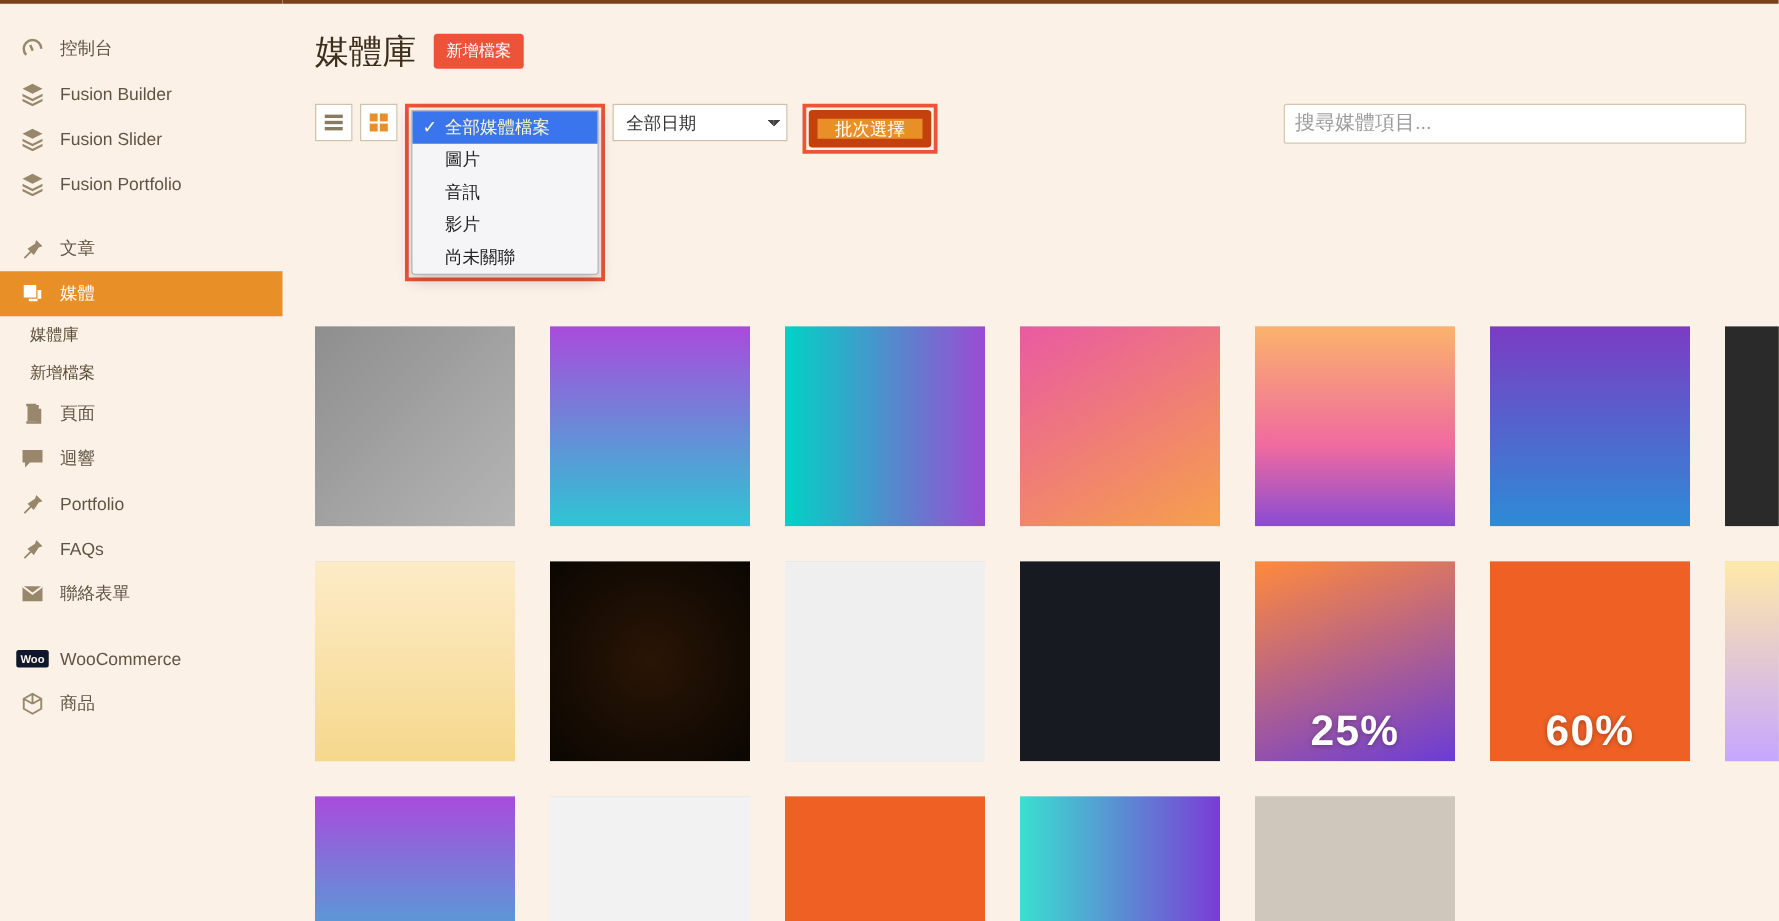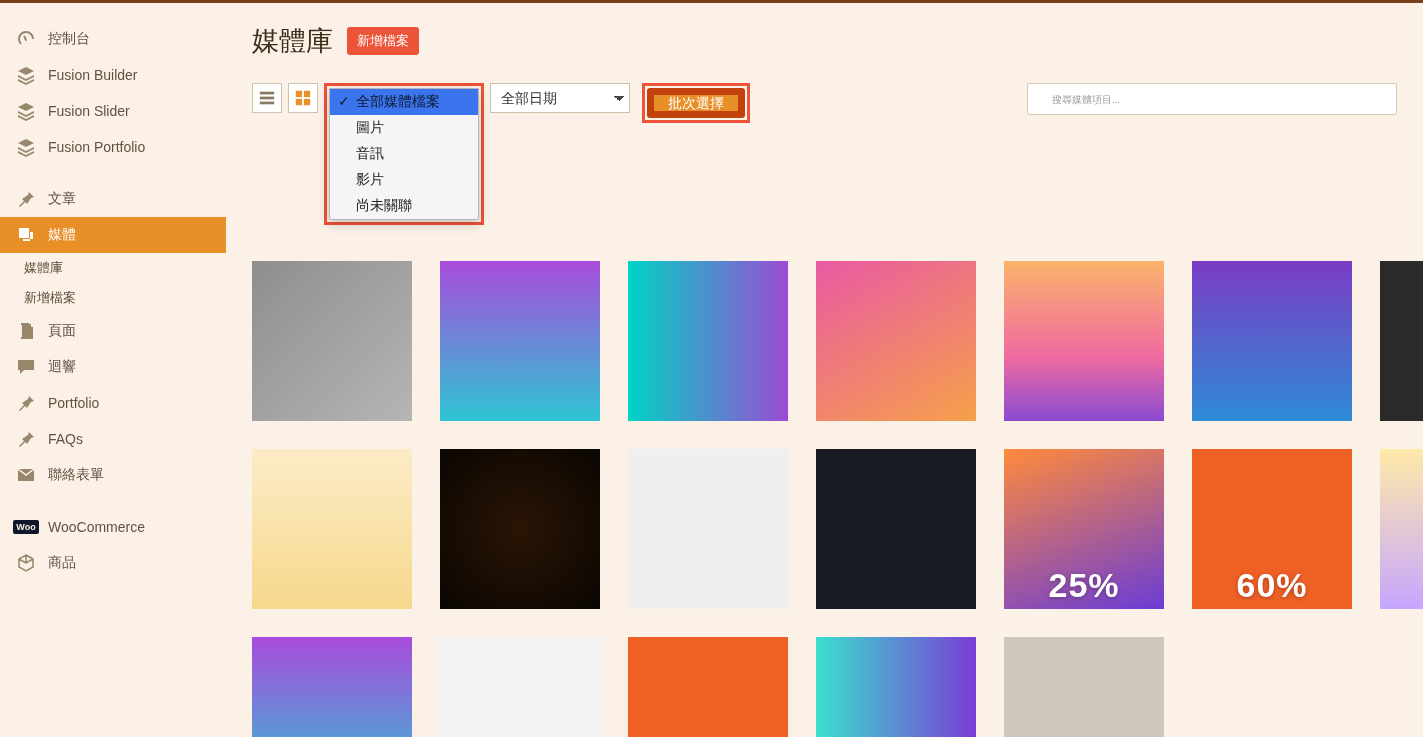--- a/index.html
+++ b/index.html
@@ -24,29 +24,29 @@
 
 
 .toolbar { display: flex; align-items: flex-start; gap: 6px; margin-bottom: 36px; position: relative; }
 .view-btn { width: 30px; height: 30px; border: 1px solid #d0c3ac; background: #fff; color: #8a7a5f; display: inline-flex; align-items:center; justify-content:center; cursor:pointer; }
 .view-btn svg { width:18px; height:18px; fill: currentColor; }
 .view-btn.active { color: #e88f27; }
 .hl-box { border: 3px solid #ed5338; padding: 2px; position: relative; }
 
 .dropdown-open { width: 150px; background: #f5f5f7; border: 1px solid #b5b5b7; border-radius: 0 0 3px 3px; box-shadow: 0 4px 12px rgba(0,0,0,.2); }
 .dropdown-open .opt { padding: 4px 10px 4px 26px; font-size: 14px; color: #222; position: relative; cursor: pointer; }
-.dropdown-open .opt.selected { background: #3a75ed; color:#0f172a; }
+.dropdown-open .opt.selected { background: #3a75ed; color:#fef9c3; }
 .dropdown-open .opt.selected::before { content: "✓"; position: absolute; left: 8px; }
 
 .native-select { height: 30px; border: 1px solid #cfc1a7; background: #fff; font-size: 14px; padding: 0 24px 0 10px; -webkit-appearance: none; appearance: none; background-image: linear-gradient(45deg, transparent 50%, #444 50%), linear-gradient(-45deg, transparent 50%, #444 50%); background-position: right 10px top 12px, right 5px top 12px; background-size: 5px 5px; background-repeat: no-repeat; color:#333; width: 140px; }
 
 .batch-btn { background: #e88f27; color: #fff; border: 7px solid #c2410c; height: 30px; padding: 0 14px; border-radius: 3px; font-size: 14px; cursor: pointer; }
 
 .search { margin-left: auto; }
-.search input { width: 370px; height: 32px; border: 1px solid #d6c8ad; border-radius: 2px; background: #fff; padding: 0 24px; font-size: 10px; }
+.search input { width: 370px; height: 32px; border: 1px solid #d6c8ad; border-radius: 2px; background: #fff; padding: 0 8px; font-size: 16px; }
 .search input::placeholder { color: #9b9b9b; }
 
 
 .grid { display: grid; grid-template-columns: repeat(7, 160px); gap: 28px; }
 .tile { width: 160px; height: 160px; background: #d9d9d9; position: relative; overflow: hidden; }
 .tile-inner { position:absolute; inset:0; }
 .tile .cap { position:absolute; left:0; right:0; bottom:4px; text-align:center; font-weight:700; color:#fff; font-size:34px; letter-spacing:1px; text-shadow:0 1px 4px rgba(0,0,0,.3); }
 </style>
 </head>
 <body>

